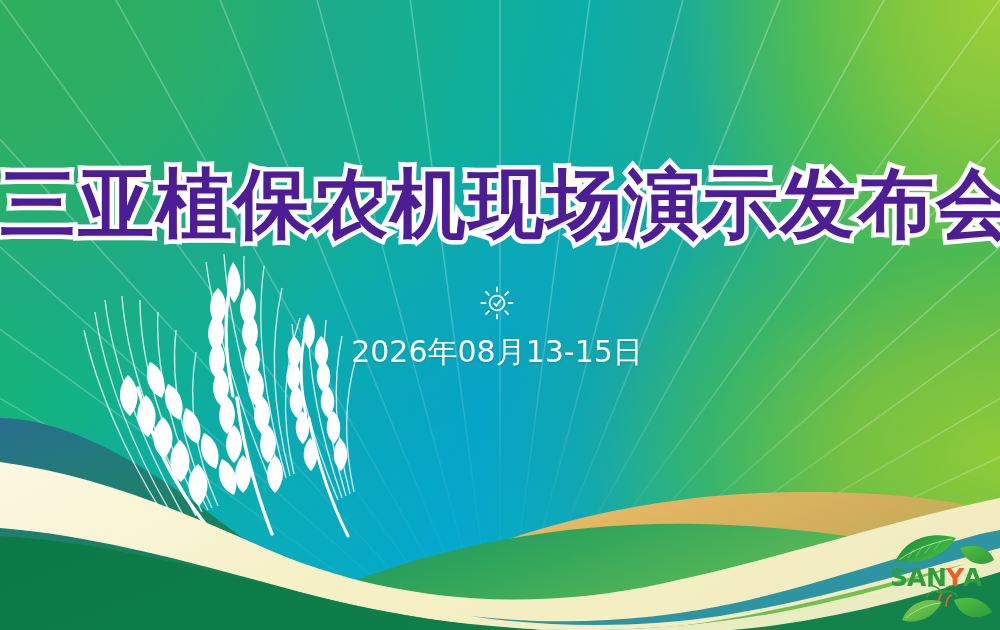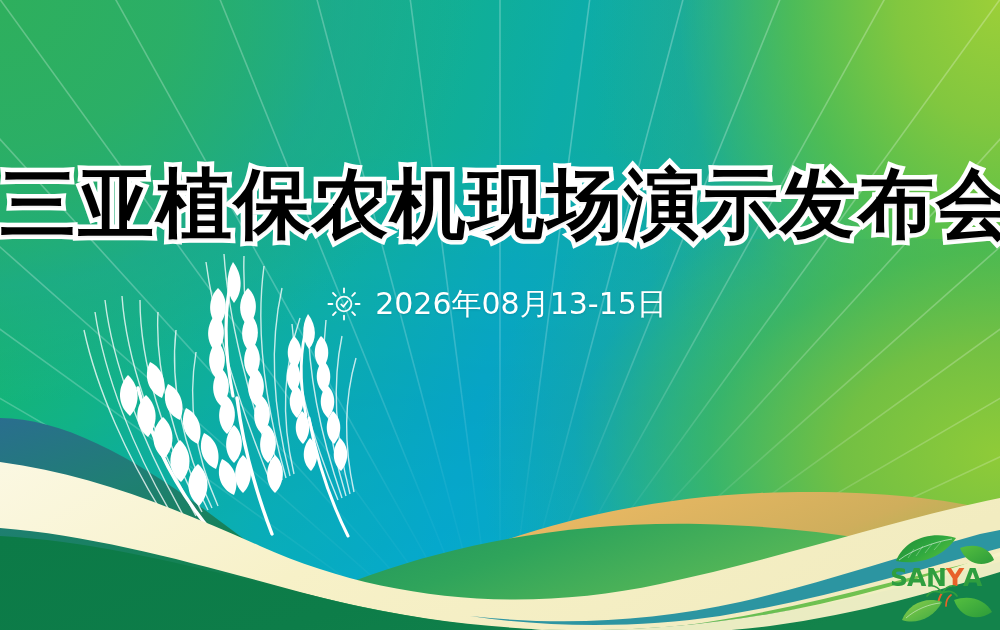--- a/index.html
+++ b/index.html
@@ -47,21 +47,21 @@
     position:absolute;left:0;top:0;width:1000px;height:630px;
     pointer-events:none;
   }
   .title{
     position:absolute;top:166px;left:0;width:100%;
     text-align:center;
     font-size:76px;
     font-weight:700;
     letter-spacing:2px;
     line-height:1;
-    color:#000000;
+    color:#4c1d95;
     -webkit-text-stroke:9px #ffffff;
     paint-order:stroke fill;
     text-shadow:0 2px 1px rgba(0,0,0,.05);
     white-space:nowrap;
     font-family:"DejaVu Sans","Liberation Sans",sans-serif;
   }
   .meta{
     position:absolute;top:286px;left:0;width:100%;
     display:flex;flex-direction:column;align-items:center;
     gap:8px;
@@ -69,21 +69,21 @@
   .meta-row{
     display:flex;align-items:center;gap:14px;
     color:#ffffff;
     font-size:30px;
     line-height:1.18;
     font-family:"DejaVu Sans","Liberation Sans",sans-serif;
     text-shadow:0 1px 2px rgba(0,60,80,.18);
     white-space:nowrap;
   }
   .meta-row .ico{display:block;width:34px;height:34px;flex:0 0 34px;}
-  .meta-row.date{margin-left:-6px;}
+  .meta-row.date{margin-left:-6px;flex-direction:column;}
   .meta-row.venue .ico{width:30px;height:34px;flex:0 0 30px;}
 
   
   .logo{
     position:absolute;right:6px;bottom:6px;
     width:112px;height:96px;
   }
   .logo .sanya-text{
     font-family:"DejaVu Sans","Liberation Sans",sans-serif;
     font-size:25px;font-weight:700;letter-spacing:.5px;

